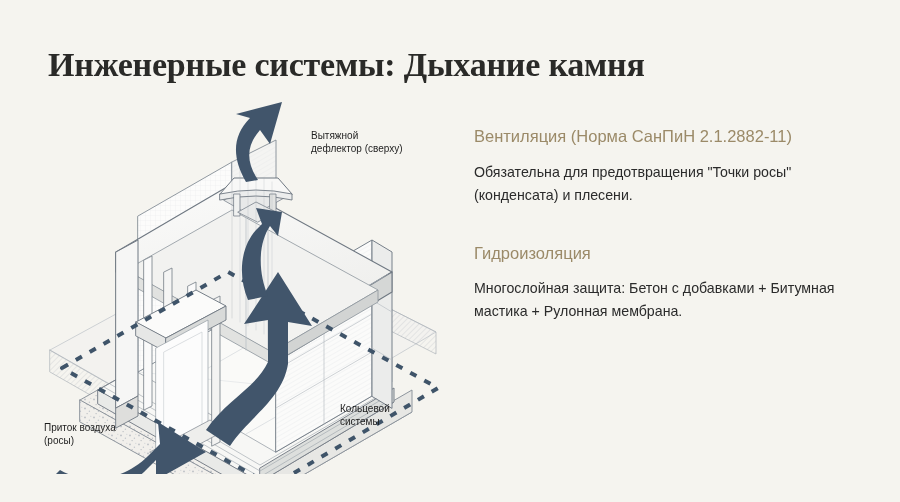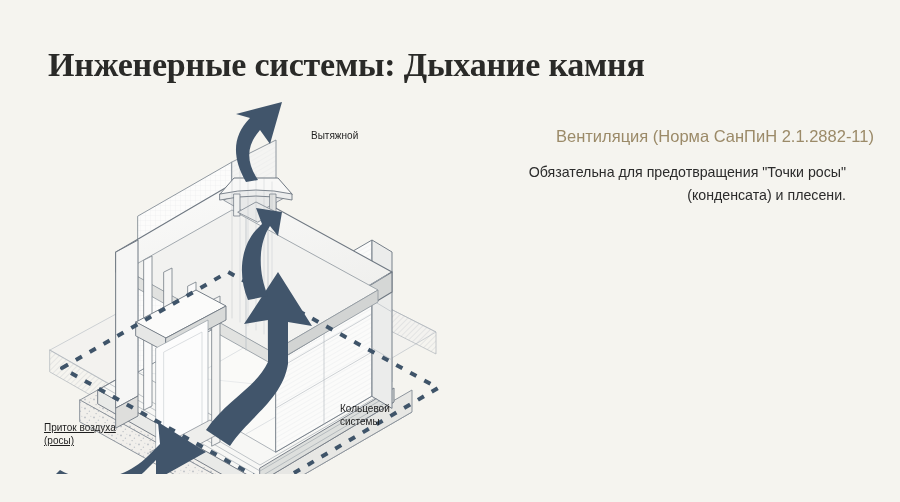--- a/index.html
+++ b/index.html
@@ -16,21 +16,21 @@
     position:absolute;left:48px;top:46px;
     font-family:"Liberation Serif",serif;
     font-weight:700;
     font-size:34px;
     letter-spacing:-0.2px;
     color:#2a2a28;
     white-space:nowrap;
   }
 
   
-  .content-col{position:absolute;left:474px;top:126px;width:400px;text-align:right;}
+  .content-col{position:absolute;left:474px;top:126px;width:400px;}
   .section{margin-bottom:36px;}
   .section-heading{
     font-size:16.5px;
     color:#9b8a68;
     margin:0 0 14px 0;
     font-weight:400;
     line-height:1.25;
     white-space:nowrap;
   }
   .section-body{
@@ -47,21 +47,21 @@
 
   
   .callout{
     position:absolute;
     font-size:10px;
     color:#1e1e1e;
     line-height:1.34;
     white-space:nowrap;
   }
   .callout-deflector{left:311px;top:129px;}
-  .callout-intake{left:44px;top:421px;text-decoration:underline;}
+  .callout-intake{left:44px;top:421px;}
   .callout-drain{left:340px;top:385px;margin-top:17px;}
 </style>
 </head>
 <body>
 
 <div class="slide">
 
   <div class="slide-title">Инженерные системы: Дыхание камня</div>
 
   <div class="diagram-wrap">
@@ -222,35 +222,40 @@
                    C226,46 226,62 238,80 Z" fill="#41556b"></path>
         </g>
 
       </g>
     </svg>
 
   </div>
 
   <div class="callout callout-deflector">
     <div>Вытяжной</div>
+    <div>дефлектор (сверху)</div>
   </div>
 
   <div class="callout callout-intake">
     <div>Приток воздуха</div>
     <div>(росы)</div>
   </div>
 
   <div class="callout callout-drain">
     <div>Кольцевой</div>
     <div>системы</div>
   </div>
 
   <div class="content-col">
 
     <div class="section">
       <div class="section-heading">Вентиляция (Норма СанПиН 2.1.2882-11)</div>
       <p class="section-body">Обязательна для предотвращения "Точки росы" (конденсата) и плесени.</p>
     </div>
 
+    <div class="section">
+      <div class="section-heading">Гидроизоляция</div>
+      <p class="section-body">Многослойная защита: Бетон с добавками + Битумная мастика + Рулонная мембрана.</p>
+    </div>
 
   </div>
 
 </div>
 
 </body></html>

